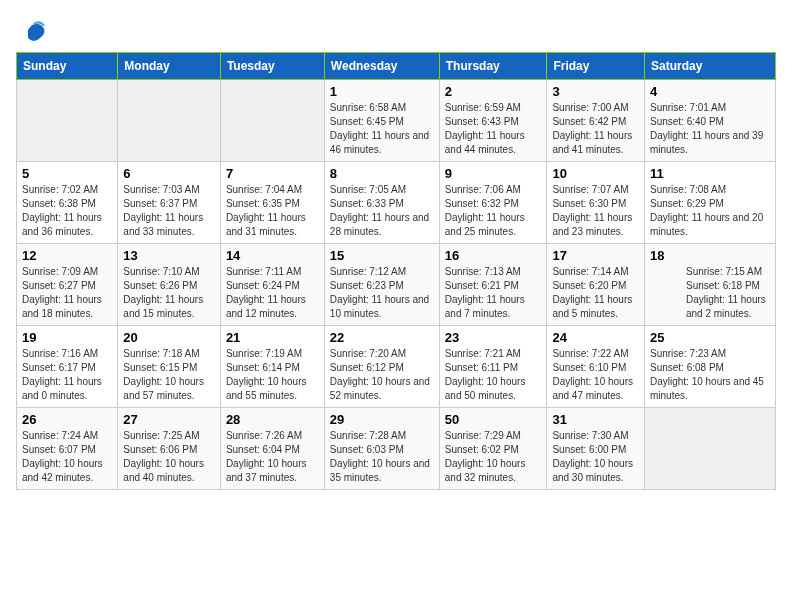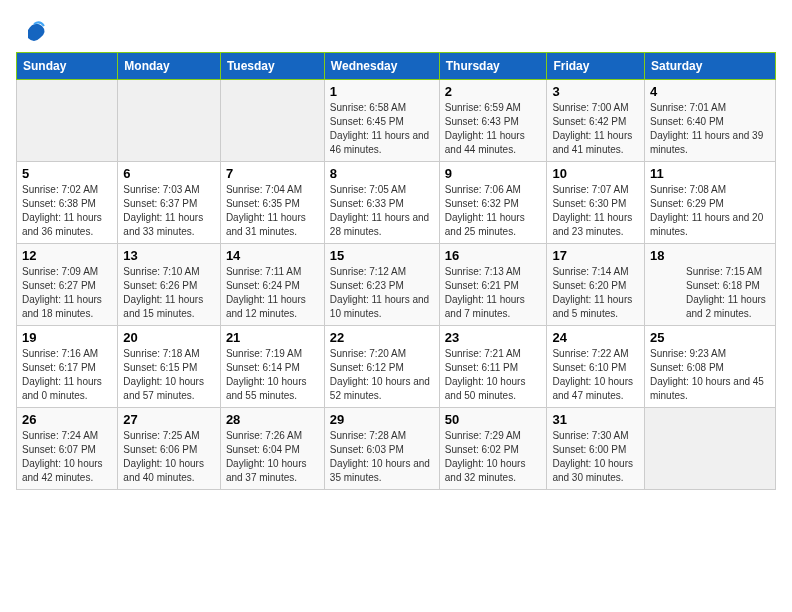--- a/index.html
+++ b/index.html
@@ -270,21 +270,21 @@
 Daylight: 10 hours and 50 minutes.</div>
         </td>
         <td>
           <span class="day-number">24</span>
           <div class="day-info" style="white-space: pre-line;">Sunrise: 7:22 AM
 Sunset: 6:10 PM
 Daylight: 10 hours and 47 minutes.</div>
         </td>
         <td>
           <span class="day-number">25</span>
-          <div class="day-info" style="white-space: pre-line;">Sunrise: 9:23 AM
+          <div class="day-info" style="white-space: pre-line;">Sunrise: 7:23 AM
 Sunset: 6:08 PM
 Daylight: 10 hours and 45 minutes.</div>
         </td>
       </tr>
       <tr>
         <td>
           <span class="day-number">26</span>
           <div class="day-info" style="white-space: pre-line;">Sunrise: 7:24 AM
 Sunset: 6:07 PM
 Daylight: 10 hours and 42 minutes.</div>

